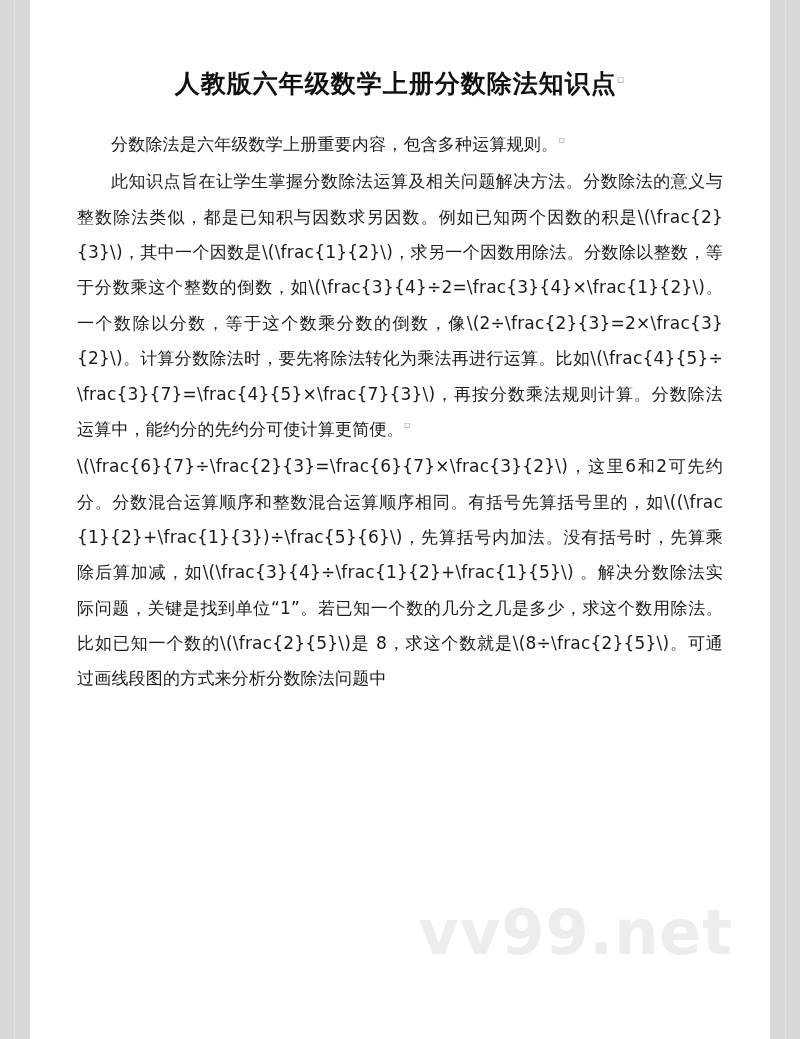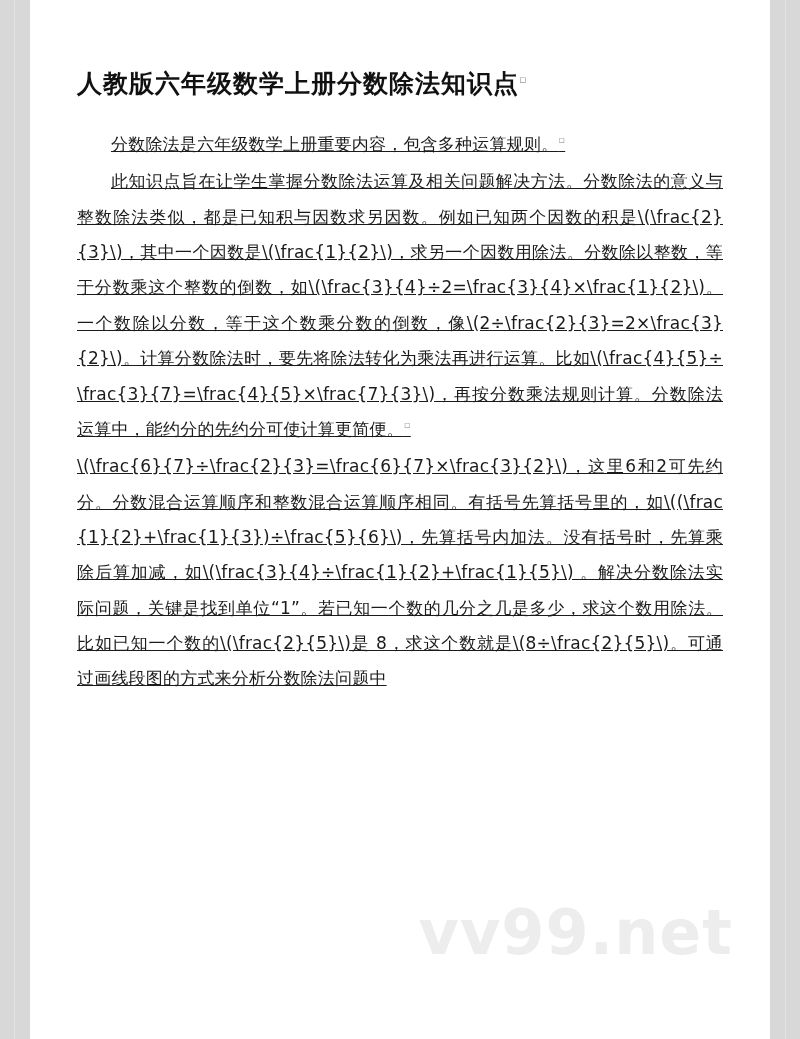--- a/index.html
+++ b/index.html
@@ -23,42 +23,41 @@
     overflow: hidden;
   }
   .page-inner {
     padding: 56px 62px 0 62px;
     position: relative;
     z-index: 2;
   }
   .doc-title {
     font-size: 25px;
     font-weight: 700;
-    text-align: left;
+    text-align: center;
     letter-spacing: 1px;
     color: #111111;
     margin: 10px 0 26px 0;
     line-height: 1.4;
     font-family: "DejaVu Sans", "Liberation Sans", sans-serif;
   }
   .doc-title .tail-mark {
     font-size: 11px;
     color: #9a9a9a;
     vertical-align: super;
     font-weight: 400;
   }
   .para {
     font-size: 17px;
     line-height: 2.08;
     color: #1b1b1b;
     text-align: justify;
     margin: 0 0 2px 0;
     letter-spacing: 0.2px;
     word-break: break-all;
-    text-decoration: underline;
   }
   .para.indent {
     text-indent: 2em;
   }
   .para .tail-mark {
     font-size: 10px;
     color: #a6a6a6;
     vertical-align: super;
   }
   .watermark {

